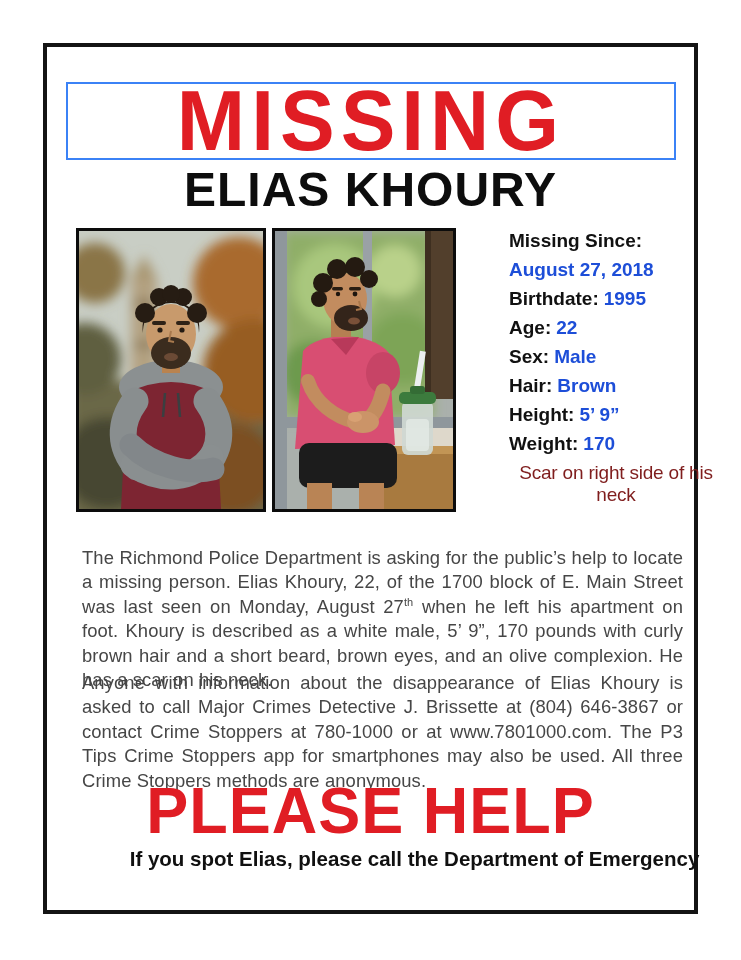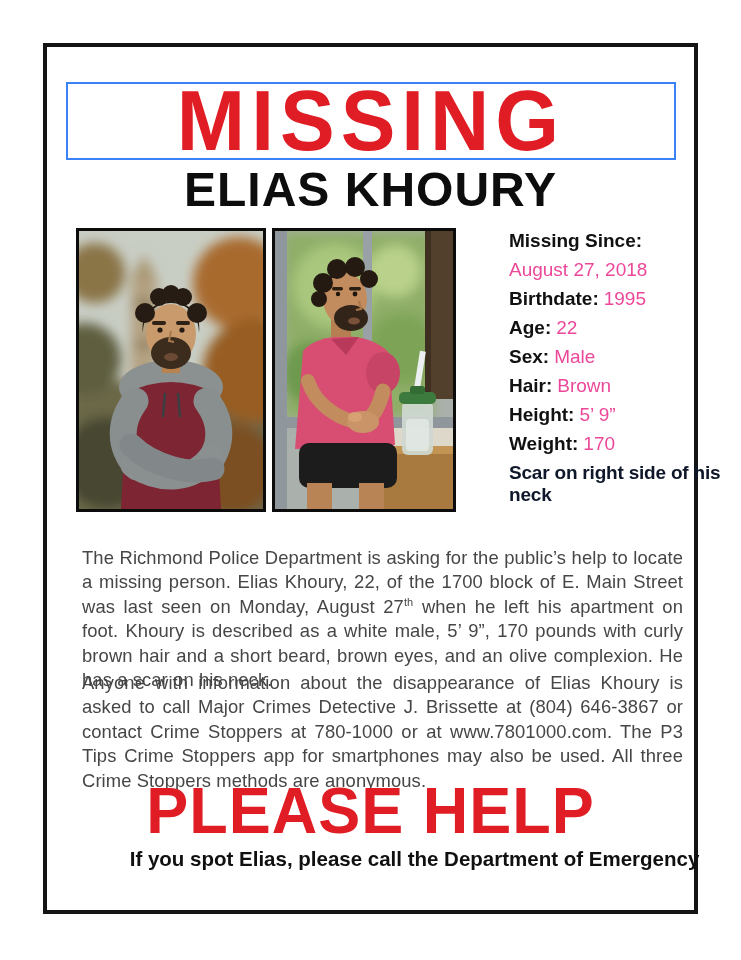--- a/index.html
+++ b/index.html
@@ -27,24 +27,24 @@
   }
   .photo { position:absolute; top:228px; border:3px solid #0c0c0c; background:#cfd2c9; }
   .photo svg { display:block; }
   .photo-left  { left:76px; }
   .photo-right { left:272px; }
   .info {
     position:absolute; left:465px; top:226px; width:214px;
     font-size:19px; line-height:29px; color:#1c1c1c;margin-left:44px;
   }
   .info .lbl { font-weight:bold; color:#111; margin-right:5px; }
-  .info .val { font-weight:normal; color:#ec4899; }
+  .info .val { font-weight:bold; color:#1d4ed8; }
   .info .stack span { display:block; }
   .info .note {
-    font-weight:bold; color:#0f172a; line-height:22px; margin-top:4px; letter-spacing:-0.2px;
+    font-weight:normal; color:#7f1d1d; line-height:22px; margin-top:4px; letter-spacing:-0.2px;text-align:center;
   }
   .para {
     position:absolute; left:72px; width:601px; margin:10px;
     font-size:18.4px; line-height:24.4px; color:#464646;
     text-align:justify; letter-spacing:0.1px;
   }
   .para-1 { top:536px; }
   .para-2 { top:661px; }
   .para sup { font-size:11px; line-height:0; }
   .plea {

